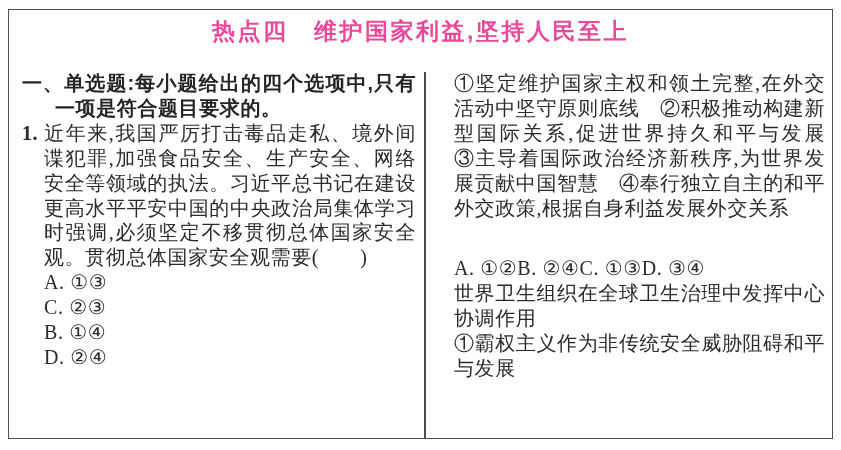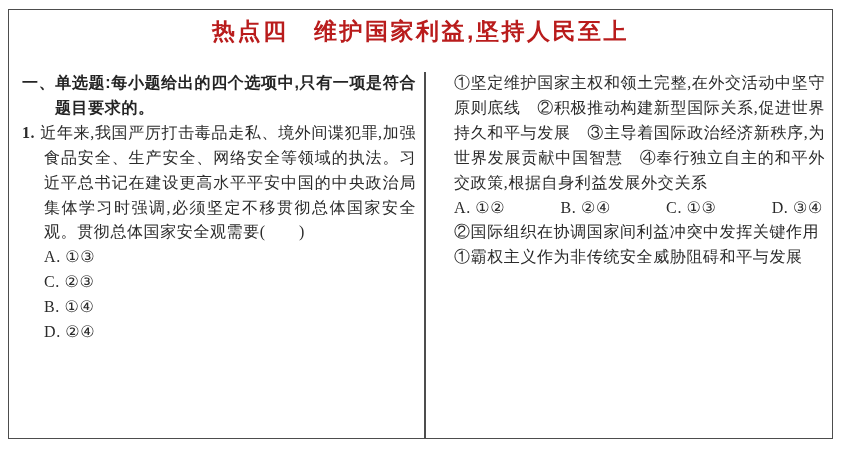--- a/index.html
+++ b/index.html
@@ -28,26 +28,26 @@
   .title {
     position: absolute;
     top: 16px;
     left: 0;
     width: 100%;
     text-align: center;
     font-family: "Liberation Sans", "DejaVu Sans", sans-serif;
     font-weight: 700;
     font-size: 23px;
     letter-spacing: 2.5px;
-    color: #b91c1c;
+    color: #ec4899;
   }
   .col {
     position: absolute;
     top: 71px;
-    font-size: 16px;
+    font-size: 20px;
     line-height: 24.9px;
     letter-spacing: 0.6px;
     text-align: justify;
     text-justify: inter-ideograph;
   }
   .col-left  { left: 22px;  width: 394px; }
   .col-right { left: 432px; width: 393px; }
   .divider {
     position: absolute;
     left: 424px;
@@ -69,23 +69,23 @@
     text-indent: -22px;
   }
   .qnum {
     font-weight: 700;
     margin-right: 5px;
   }
   .indented { padding-left: 22px; }
   .opt { padding-left: 22px; }
   .opts-row {
     display: flex;
-    justify-content: space-between;
     padding-left: 22px;
     padding-right: 2px;
+    margin-top: 36px;
   }
 </style>
 </head>
 <body>
 
 <div class="scan">
   <div class="frame"></div>
 
   <div class="title">热点四　维护国家利益,坚持人民至上</div>
 
@@ -103,16 +103,16 @@
   <div class="divider"></div>
 
   <div class="col col-right">
     <p class="indented">①坚定维护国家主权和领土完整,在外交活动中坚守原则底线　②积极推动构建新型国际关系,促进世界持久和平与发展　③主导着国际政治经济新秩序,为世界发展贡献中国智慧　④奉行独立自主的和平外交政策,根据自身利益发展外交关系</p>
     <div class="opts-row">
       <span>A. ①②</span>
       <span>B. ②④</span>
       <span>C. ①③</span>
       <span>D. ③④</span>
     </div>
-    <p class="indented">②国际组织在协调国家间利益冲突中发挥关键作用</p>
+    <p class="indented">世界卫生组织在全球卫生治理中发挥中心协调作用</p>
     <p class="indented">①霸权主义作为非传统安全威胁阻碍和平与发展</p>
   </div>
 </div>
 
 </body></html>

